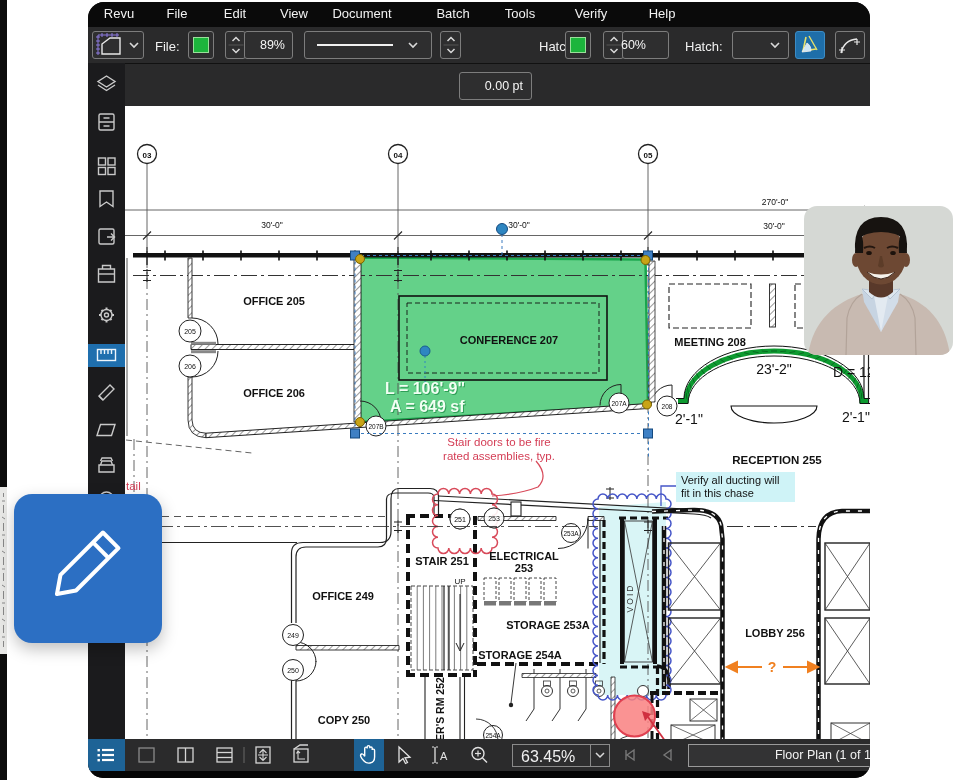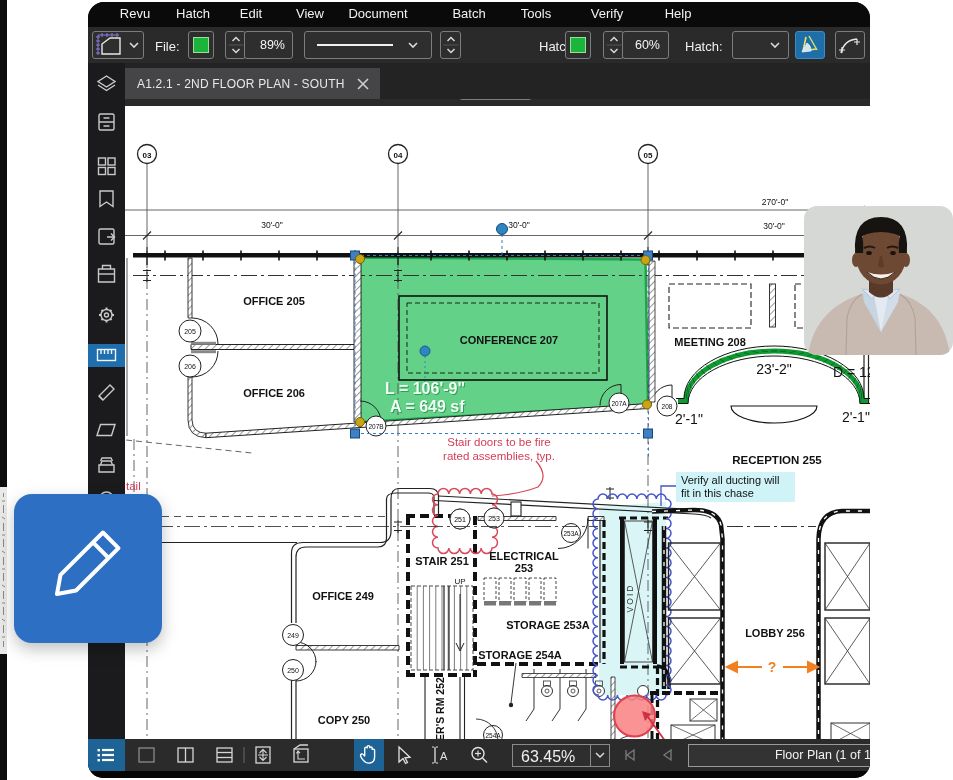--- a/index.html
+++ b/index.html
@@ -3,21 +3,21 @@
 <meta charset="utf-8">
 <style>
   html,body{margin:0;padding:0;}
   body{width:953px;height:780px;overflow:hidden;position:relative;background:#ffffff;
        font-family:"Liberation Sans",sans-serif;}
   .abs{position:absolute;}
   #app{left:88px;top:2px;width:782px;height:776px;background:#2a2a2b;
        border-radius:16px 16px 15px 15px;overflow:hidden;}
   #menubar{left:0;top:0;width:782px;height:25px;background:#0a0a0a;}
   #menubar span{position:absolute;top:4px;transform:translateX(-50%);
-      color:#f2f2f2;font-size:13px;margin-left:16px;}
+      color:#f2f2f2;font-size:13px;}
   #toolbar{left:0;top:25px;width:782px;height:36px;background:#2a2a2b;
       border-bottom:1px solid #111;}
   .tbtn{position:absolute;border:1px solid #7d7d7d;border-radius:3px;background:#2e2e2f;}
   .tlab{position:absolute;color:#f0f0f0;font-size:13px;top:12px;}
   .tval{position:absolute;color:#f5f5f5;font-size:12.5px;}
   #tabbar{left:37px;top:61px;width:745px;height:36px;background:#232324;}
   #tab{position:absolute;left:0px;top:5px;width:255px;height:31px;background:#454548;}
   #tab .ttext{position:absolute;left:12px;top:9px;color:#e8e8e8;font-size:12px;letter-spacing:0.2px;}
   #sidebar{left:0;top:61px;width:37px;height:676px;background:#1b1b1d;}
   #canvas{left:37px;top:104px;width:745px;height:640px;background:#ffffff;overflow:hidden;}
@@ -58,21 +58,21 @@
         <line x1="2" y1="150" x2="5" y2="150"></line>
         <line x1="3.5" y1="154" x2="3.5" y2="160"></line>
       </g>
     </svg></div>
 <div class="abs" id="lstrip-bot"></div>
 
 <div class="abs" id="app">
 
   <div class="abs" id="menubar">
     <span style="left:31px">Revu</span>
-    <span style="left:89px">Hatch</span>
+    <span style="left:89px">File</span>
     <span style="left:147px">Edit</span>
     <span style="left:206px">View</span>
     <span style="left:274px">Document</span>
     <span style="left:365px">Batch</span>
     <span style="left:432px">Tools</span>
     <span style="left:503px">Verify</span>
     <span style="left:574px">Help</span>
   </div>
 
   <div class="abs" id="toolbar">
@@ -131,21 +131,21 @@
       <div style="position:absolute;left:4px;top:5px;width:14px;height:14px;background:#1cb53c;border:1px solid #9adf9a;"></div>
     </div>
     <div class="spin" style="left:515px;top:4px;width:19px;height:26px;">
       <svg width="19" height="26">
         <path d="M 6 9 L 9.5 5.5 L 13 9" fill="none" stroke="#d9d9d9" stroke-width="1.5"></path>
         <path d="M 6 17 L 9.5 20.5 L 13 17" fill="none" stroke="#d9d9d9" stroke-width="1.5"></path>
         <line x1="2" y1="13" x2="17" y2="13" stroke="#555" stroke-width="1"></line>
       </svg>
     </div>
     <div class="tbtn" style="left:534px;top:4px;width:45px;height:26px;">
-      <div class="tval" style="right:8px;top:6px;">60%</div>
+      <div class="tval" style="right:22px;top:6px;">60%</div>
     </div>
     <div class="tlab" style="left:597px;text-align:center;">Hatch:</div>
     <div class="tbtn" style="left:644px;top:4px;width:55px;height:26px;">
       <svg width="55" height="26">
         <path d="M 38 11 L 42 15 L 46 11" fill="none" stroke="#d9d9d9" stroke-width="1.6"></path>
       </svg>
     </div>
     <div class="tbtn" style="left:707px;top:4px;width:28px;height:26px;background:#1e6ea9;border-color:#3c8cc5;">
       <svg width="28" height="26">
         <path d="M 10 5 L 7 19 L 20 17" fill="none" stroke="#e8e16a" stroke-width="1.6"></path>
@@ -157,28 +157,20 @@
       <svg width="28" height="26">
         <path d="M 5 21 Q 8 8 21 7" fill="none" stroke="#e8e8e8" stroke-width="1.5"></path>
         <line x1="3" y1="18" x2="9" y2="18" stroke="#e8e8e8" stroke-width="1.2"></line>
         <line x1="6" y1="15" x2="6" y2="21" stroke="#e8e8e8" stroke-width="1.2"></line>
         <line x1="18" y1="10" x2="24" y2="10" stroke="#e8e8e8" stroke-width="1.2"></line>
         <line x1="21" y1="7" x2="21" y2="13" stroke="#e8e8e8" stroke-width="1.2"></line>
       </svg>
     </div>
   </div>
 
-  <div class="abs" id="tabbar">
-    <div id="tab">
-      <div class="ttext">A1.2.1 - 2ND FLOOR PLAN - SOUTH</div>
-      <svg width="14" height="14" style="position:absolute;right:10px;top:9px;">
-        <path d="M 2 2 L 12 12 M 12 2 L 2 12" stroke="#cfcfcf" stroke-width="1.6"></path>
-      </svg>
-    </div>
-  </div>
 
   <div class="abs" id="sidebar">
     <div style="position:absolute;left:0;top:281px;width:37px;height:23px;background:#1f6fae;"></div>
     <svg width="37" height="676" style="position:absolute;left:0;top:0;" fill="none" stroke="#c9c9c9" stroke-width="1.4">
 
       <path d="M 18.5 13 L 27 18.5 L 18.5 24 L 10 18.5 Z"></path>
       <path d="M 10 22 L 18.5 27.5 L 27 22"></path>
 
       <rect x="11" y="51" width="15" height="16" rx="1.5"></rect>
       <line x1="11" y1="59" x2="26" y2="59"></line>

